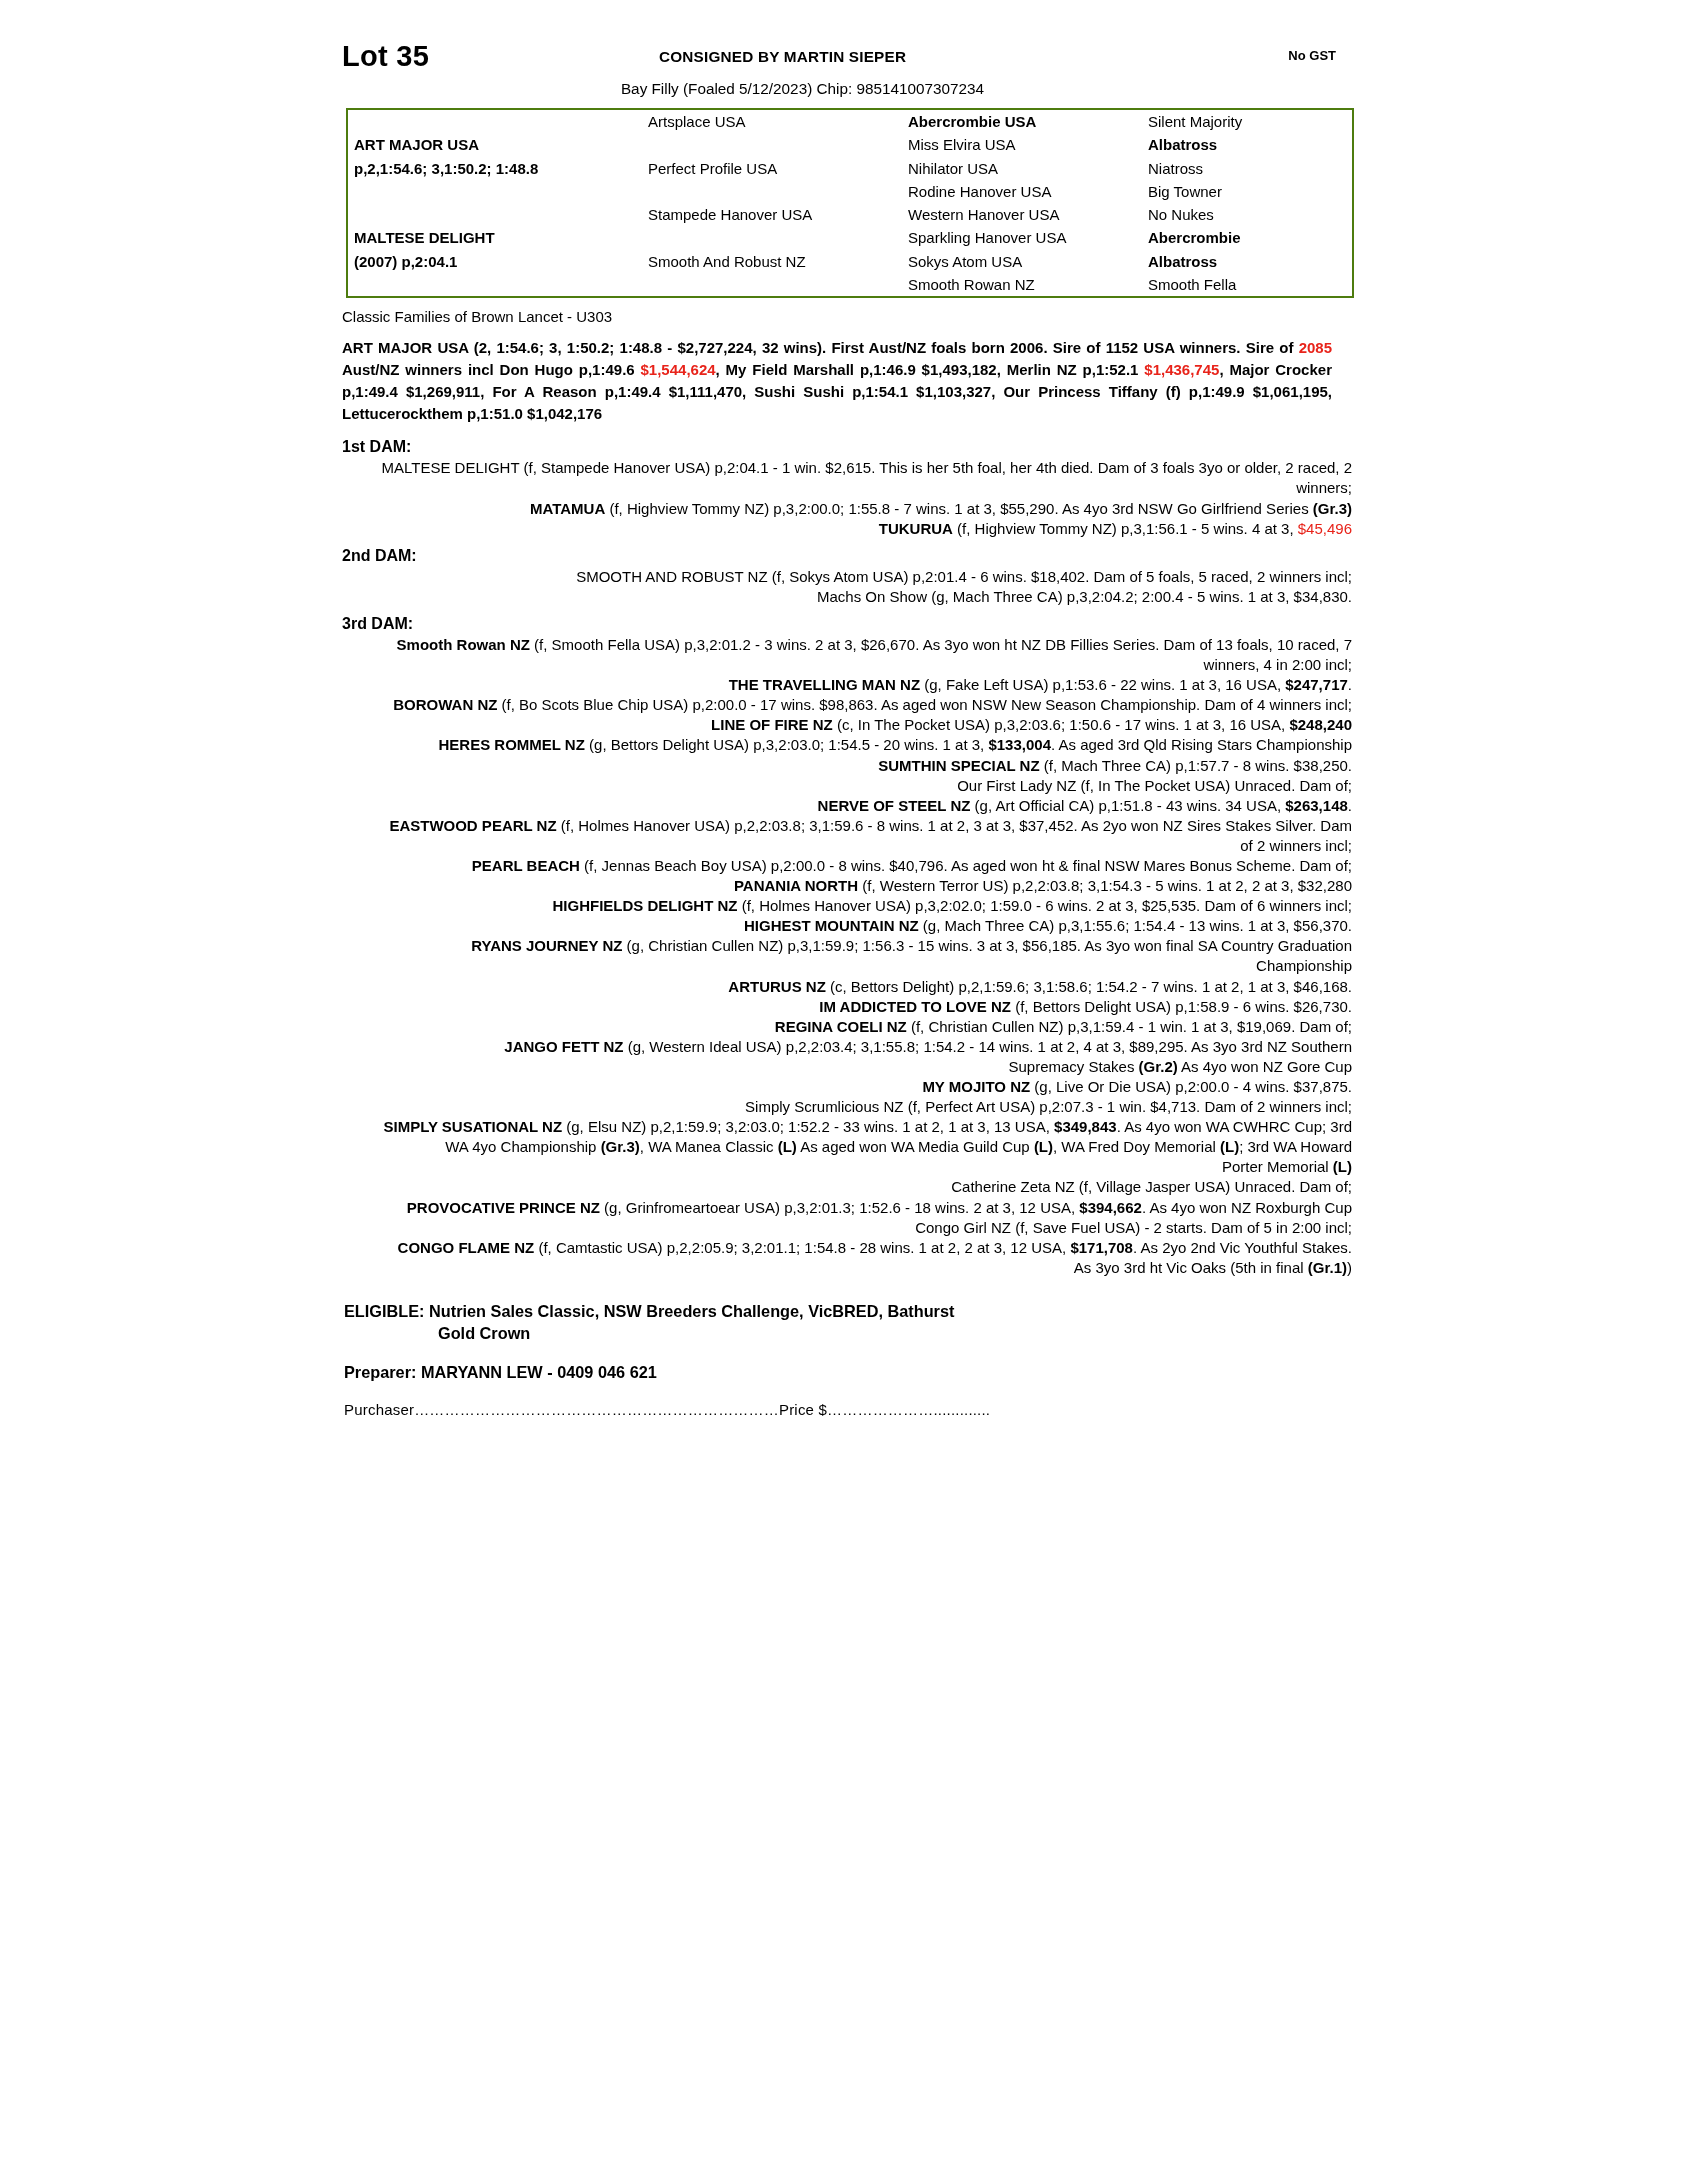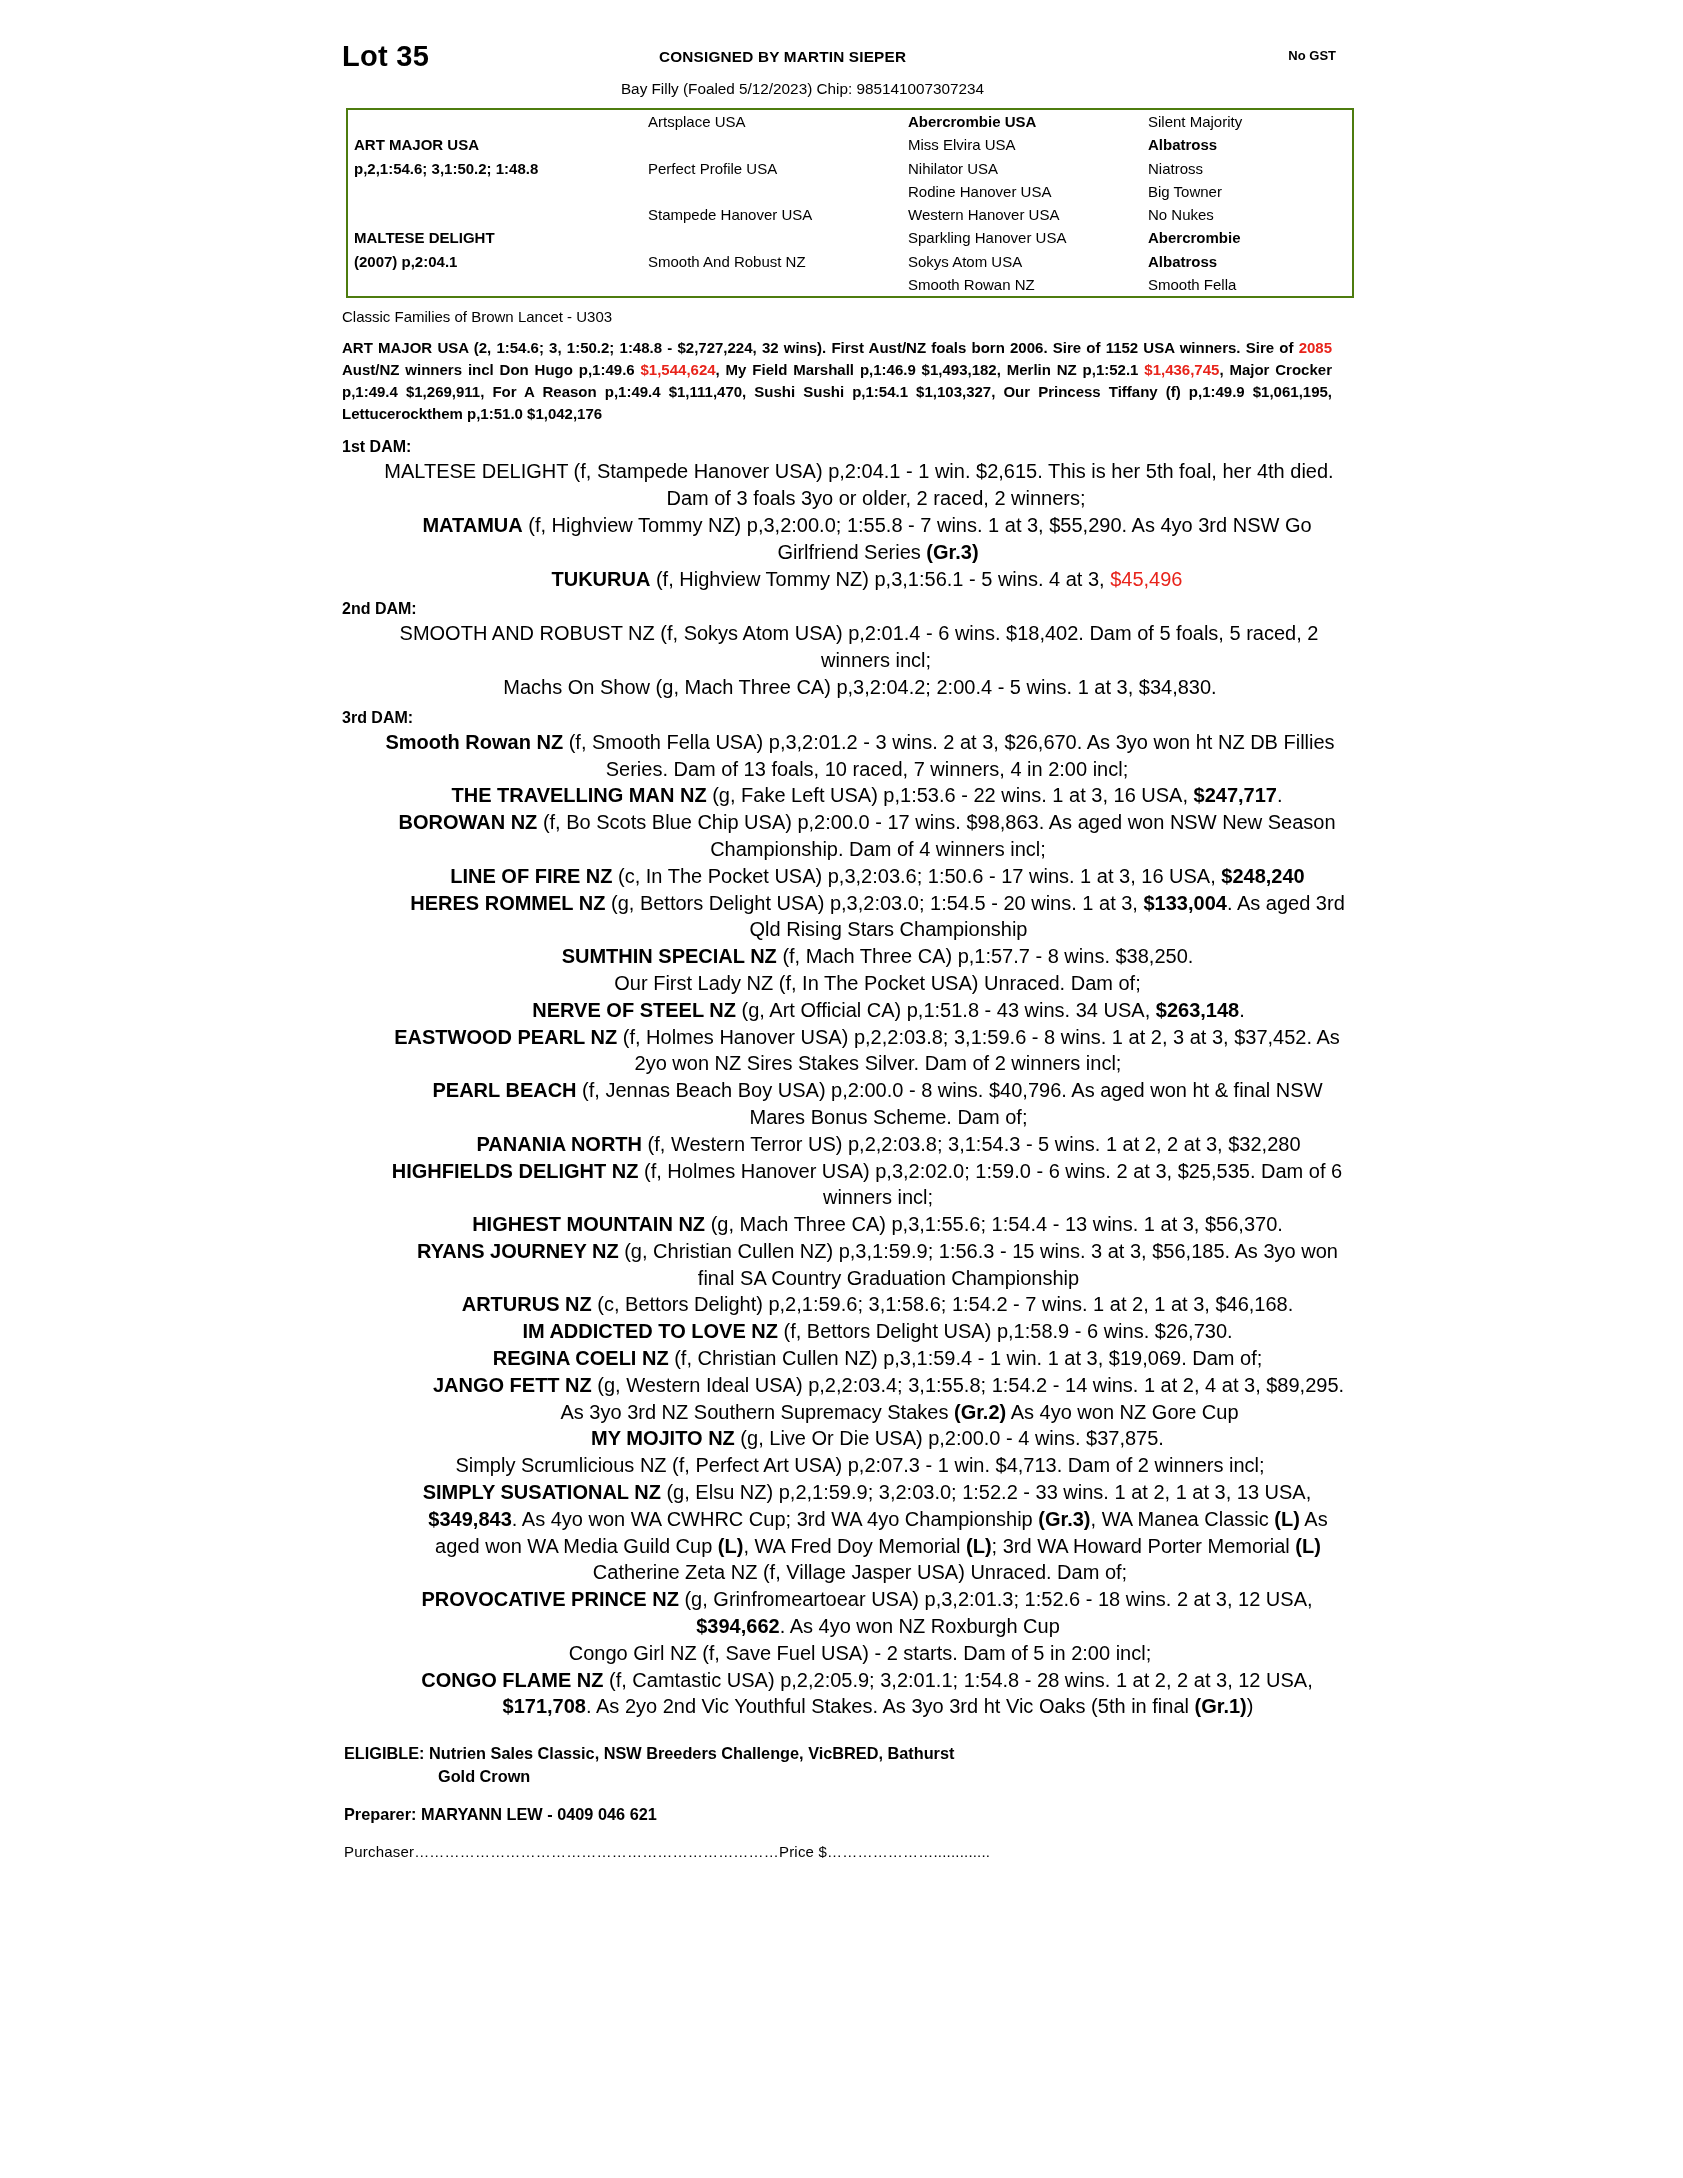--- a/index.html
+++ b/index.html
@@ -97,24 +97,24 @@
     width: 990px;
   }
   .red { color: #e8231a; }
   .dam-label {
     font-size: 16px;
     font-weight: bold;
     margin-top: 8px;
     margin-bottom: 2px;
   }
   p.e {
-    font-size: 20px;
+    font-size: 15px;
     line-height: 1.34;
     margin: 0 0 0 18px;
-    text-align: center;
+    text-align: right;
   }
   .i1  { padding-left: 22px;  text-indent: -14px; }
   .i2  { padding-left: 44px;  text-indent: -22px; }
   .i3  { padding-left: 65px;  text-indent: -22px; }
   .i4  { padding-left: 87px;  text-indent: -22px; }
   .hang0 { padding-left: 40px; text-indent: -34px; }
   .eligible {
     font-size: 16.3px;
     font-weight: bold;
     margin-top: 22px;

